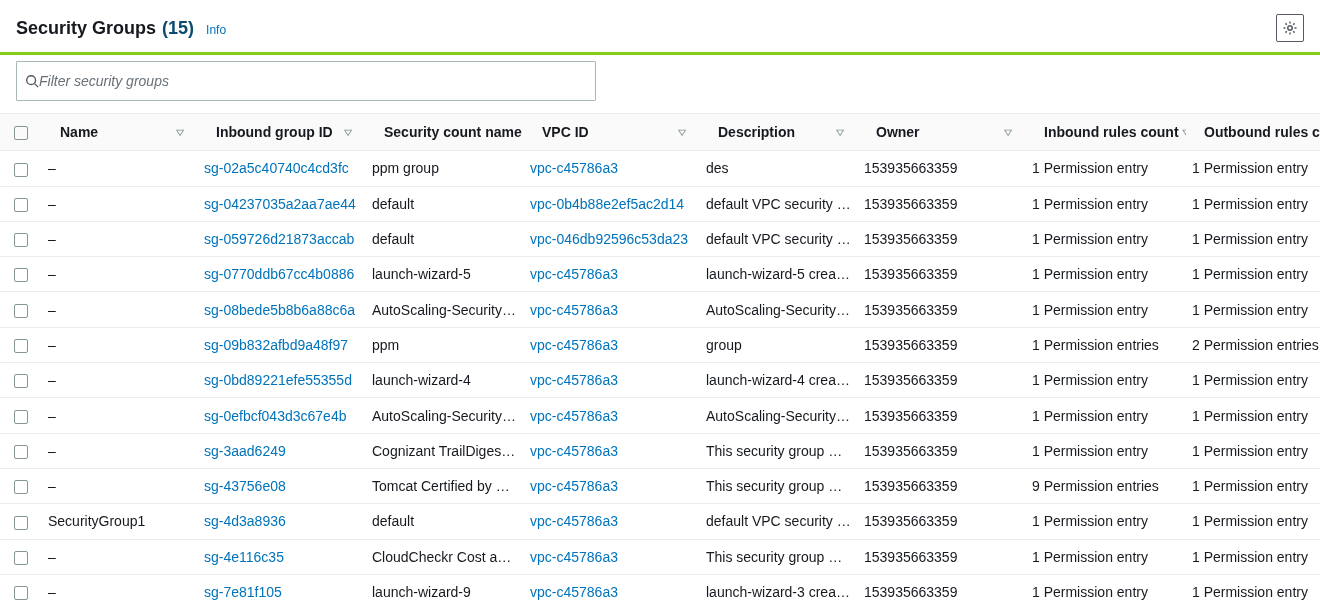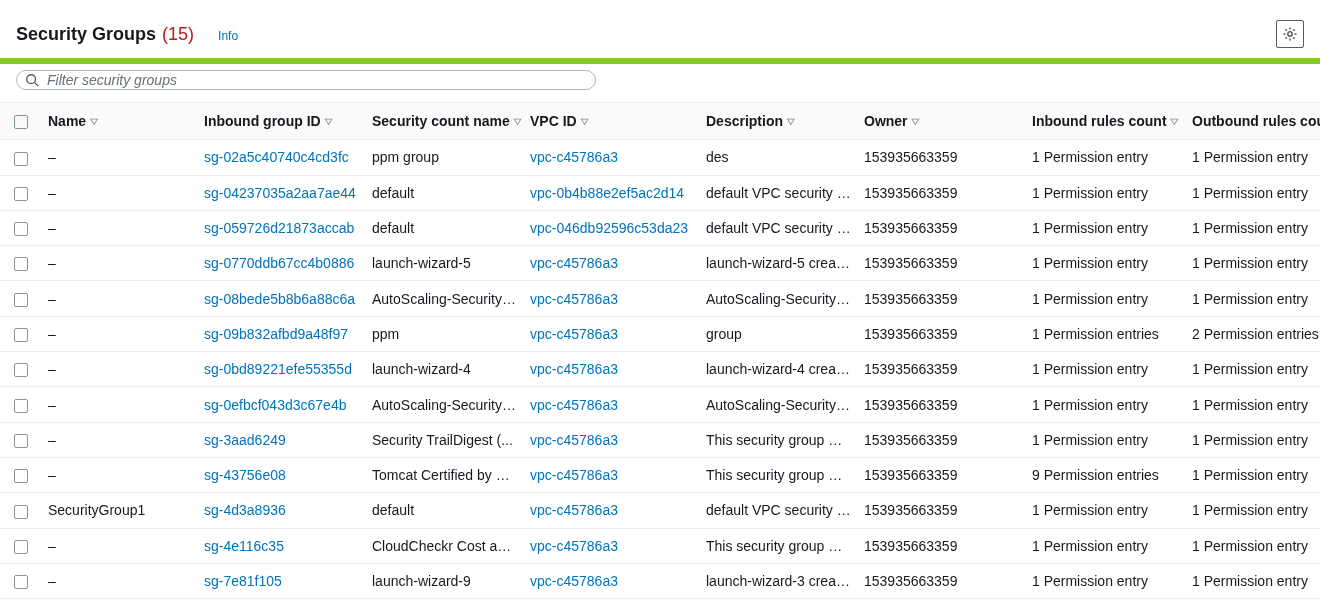--- a/index.html
+++ b/index.html
@@ -6,45 +6,45 @@
     body {
       font-family: "Amazon Ember", "Helvetica Neue", Arial, sans-serif;
       font-size: 14px;
       color: #16191f;
       background: #fff;
       width: 1320px;
     }
     .header-row {
       display: flex;
       align-items: center;
-      padding: 20px 16px 10px 16px;
-      border-bottom: 6px solid #84cc16;
+      padding: 14px 16px 10px 16px;
+      border-bottom: 3px solid #84cc16;
       justify-content: space-between;
     }
     .header-left { display: flex; align-items: baseline; gap: 6px; }
     .page-title { font-size: 18px; font-weight: 700; color: #16191f; }
-    .page-count { font-size: 18px; font-weight: 400; color: #b91c1c; }
-    .info-link { font-size: 12px; color: #0073bb; cursor: pointer; margin-left: 18px; }
+    .page-count { font-size: 18px; font-weight: 700; color: #0c4a6e; }
+    .info-link { font-size: 12px; color: #0073bb; cursor: pointer; margin-left: 6px; }
     .gear-box {
       width: 28px; height: 28px;
       border: 1px solid #545b64;
       border-radius: 2px;
       display: flex; align-items: center; justify-content: center;
       cursor: pointer;
     }
     .filter-row { padding: 6px 16px 12px 16px; }
     .filter-box {
       display: flex;
       align-items: center;
       width: 580px;
-      height: 20px;
+      height: 40px;
       border: 1px solid #aab7b8;
-      border-radius: 12px;
+      border-radius: 1px;
       padding: 0 8px;
-      gap: 8px;
+      gap: 0;
     }
     .filter-input {
       border: none;
       outline: none;
       flex: 1;
       font-size: 14px;
       font-style: italic;
       color: #687078;
     }
     .filter-input::placeholder { color: #687078; font-style: italic; }
@@ -53,21 +53,21 @@
       text-align: left;
       font-size: 14px;
       font-weight: 700;
       padding: 10px 6px;
       border-top: 1px solid #eaeded;
       border-bottom: 1px solid #eaeded;
       background: #fafafa;
       white-space: nowrap;
       position: relative;
     }
-    thead th .th-inner { display: flex; align-items: center; padding-right: 8px;}
+    thead th .th-inner { display: flex; align-items: center; justify-content: space-between; padding-right: 8px; margin-left: 12px;}
     tbody td {
       padding: 9px 6px;
       border-bottom: 1px solid #eaeded;
       font-size: 14px;
       white-space: nowrap;
       overflow: hidden;
       text-overflow: ellipsis;
     }
     .col-check { width: 42px; text-align: center; }
     .col-name { width: 156px; }
@@ -266,21 +266,21 @@
         <td><span class="link">vpc-c45786a3</span></td>
         <td>AutoScaling-Security-...</td>
         <td>153935663359</td>
         <td>1 Permission entry</td>
         <td>1 Permission entry</td>
       </tr>
       <tr>
         <td class="col-check"><span class="checkbox"></span></td>
         <td>–</td>
         <td><span class="link">sg-3aad6249</span></td>
-        <td>Security TrailDigest (...</td>
+        <td>Cognizant TrailDigest (...</td>
         <td><span class="link">vpc-c45786a3</span></td>
         <td>This security group wa...</td>
         <td>153935663359</td>
         <td>1 Permission entry</td>
         <td>1 Permission entry</td>
       </tr>
       <tr>
         <td class="col-check"><span class="checkbox"></span></td>
         <td>–</td>
         <td><span class="link">sg-43756e08</span></td>

